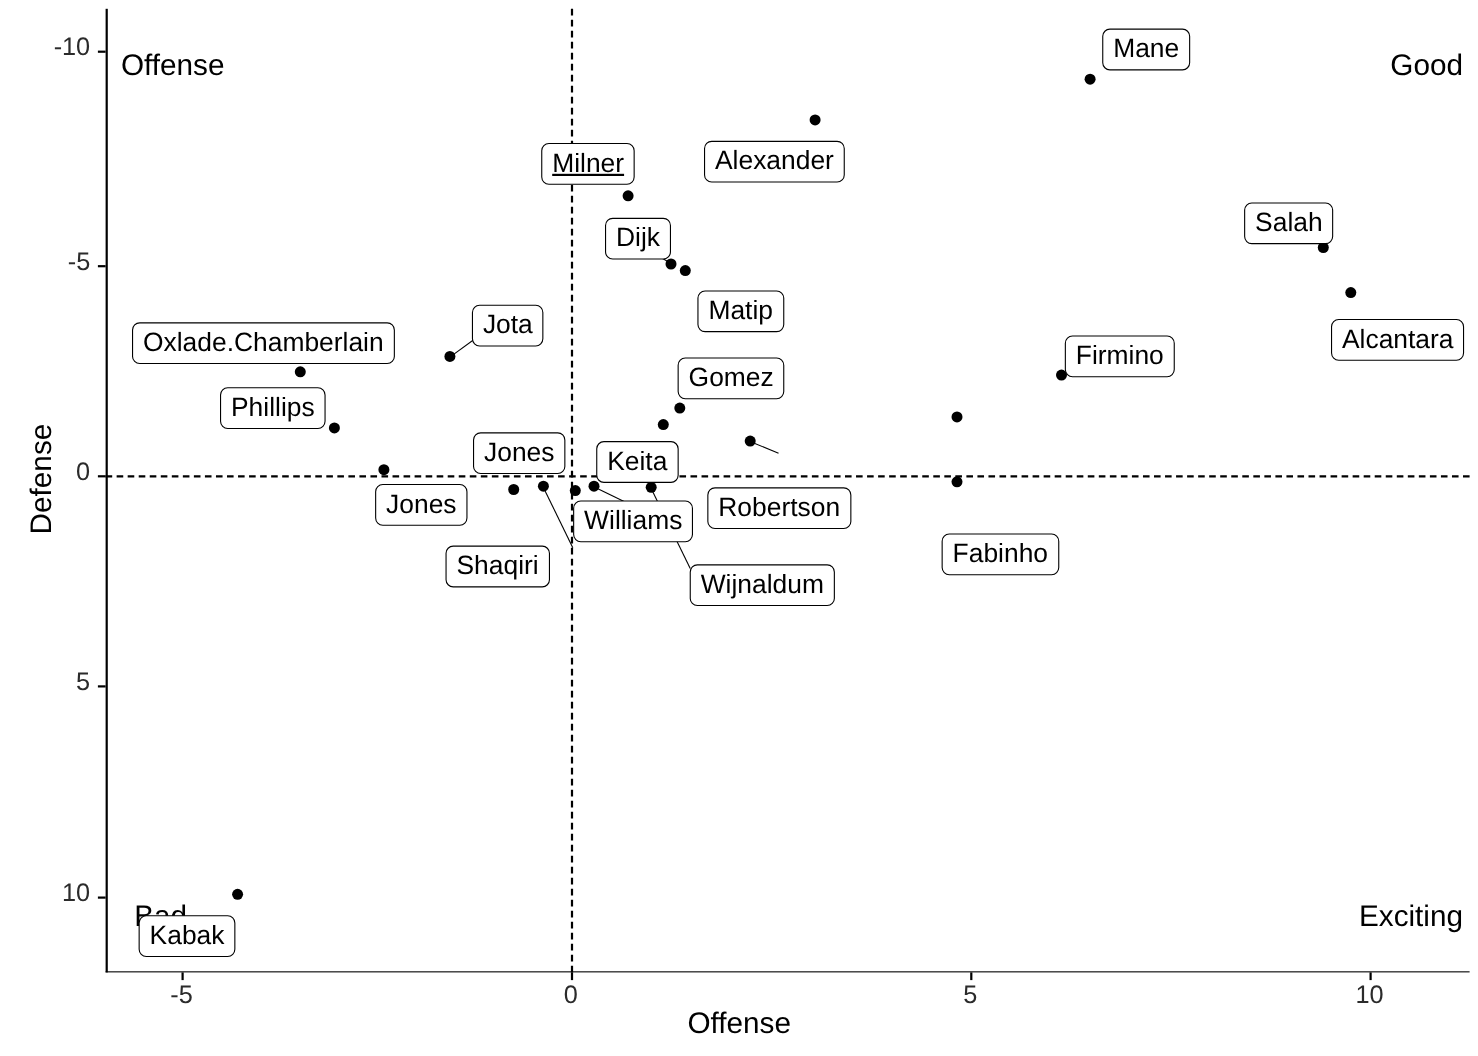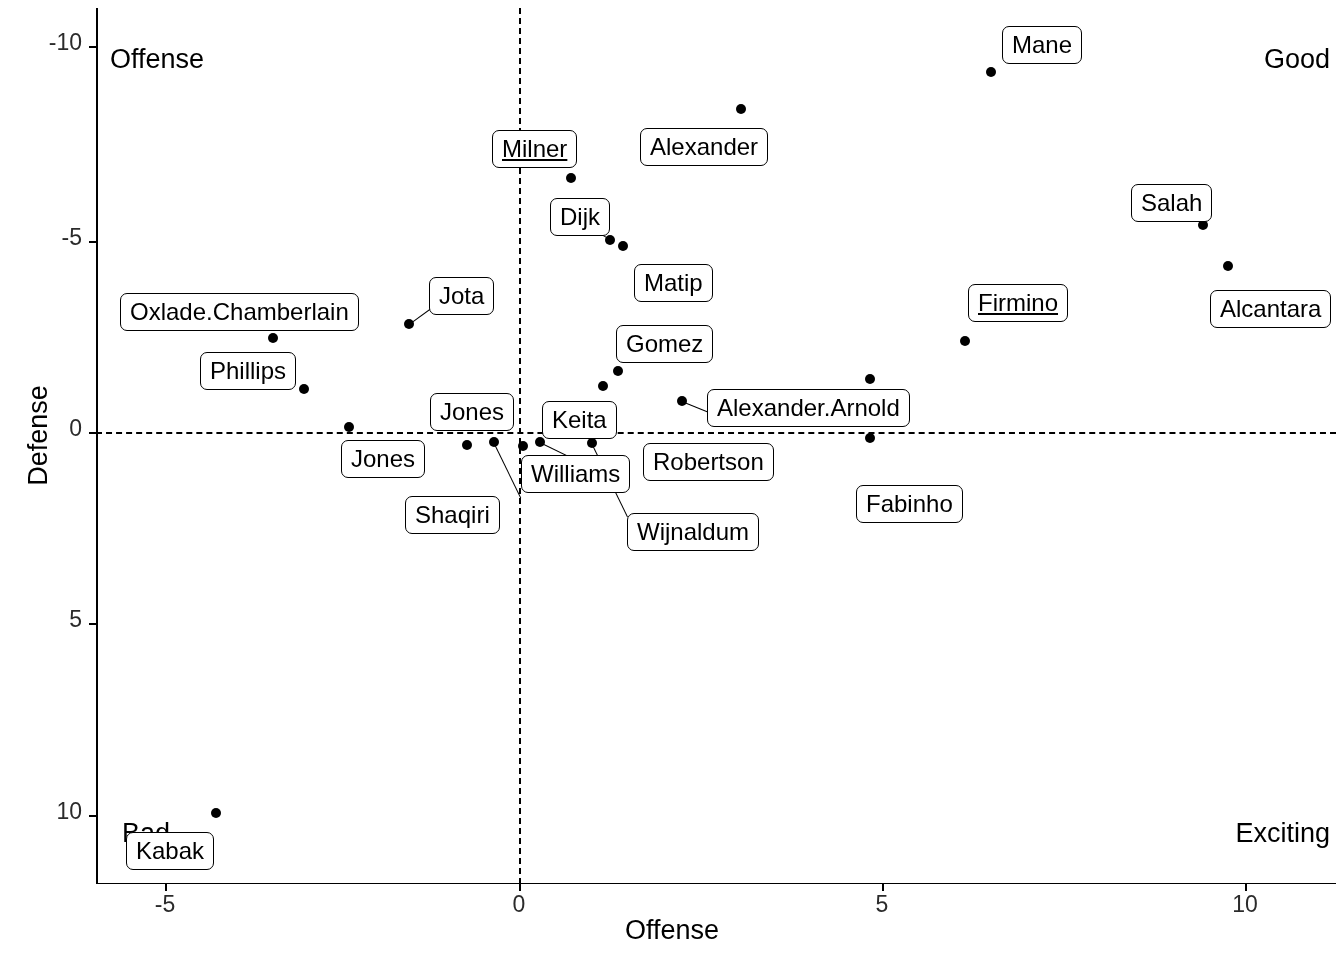--- a/index.html
+++ b/index.html
@@ -204,26 +204,25 @@
 
     <div class="lbl" style="left:906px; top:18px;">Mane</div>
     <div class="lbl" style="left:544px; top:120px;">Alexander</div>
     <div class="lbl" style="left:396px; top:122px;text-decoration:underline;">Milner</div>
     <div class="lbl" style="left:454px; top:190px;">Dijk</div>
     <div class="lbl" style="left:538px; top:256px;">Matip</div>
     <div class="lbl" style="left:1035px; top:176px;">Salah</div>
     <div class="lbl" style="left:1114px; top:282px;">Alcantara</div>
     <div class="lbl" style="left:24px; top:285px;">Oxlade.Chamberlain</div>
     <div class="lbl" style="left:333px; top:269px;">Jota</div>
-    <div class="lbl" style="left:872px; top:276px;text-decoration:underline;">Firmino</div>
+    <div class="lbl" style="left:872px; top:297px;">Firmino</div>
     <div class="lbl" style="left:104px; top:344px;">Phillips</div>
     <div class="lbl" style="left:520px; top:317px;">Gomez</div>
     <div class="lbl" style="left:446px; top:381px;margin-top:12px;">Keita</div>
     <div class="lbl" style="left:760px; top:441px;margin-top:36px;">Fabinho</div>
-    <div class="lbl" style="left:611px; top:381px;">Alexander.Arnold</div>
     <div class="lbl" style="left:245px; top:432px;">Jones</div>
     <div class="lbl" style="left:334px; top:385px;">Jones</div>
     <div class="lbl" style="left:309px; top:488px;">Shaqiri</div>
     <div class="lbl" style="left:425px; top:447px;">Williams</div>
     <div class="lbl" style="left:547px; top:435px;">Robertson</div>
     <div class="lbl" style="left:531px; top:505px;">Wijnaldum</div>
     <div class="lbl" style="left:30px; top:824px;">Kabak</div>
 
   </div>
 </div>

